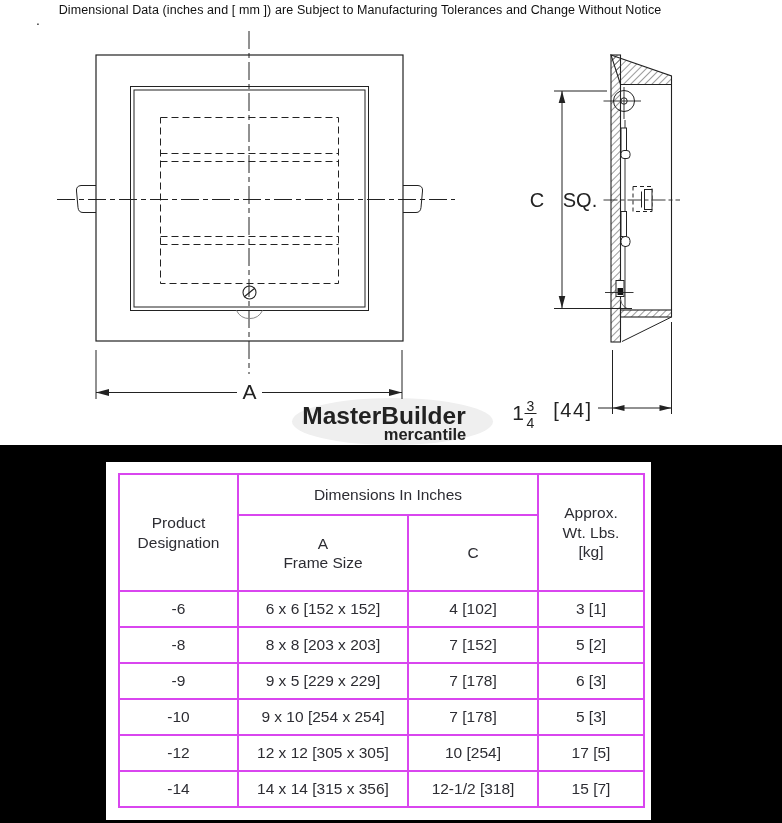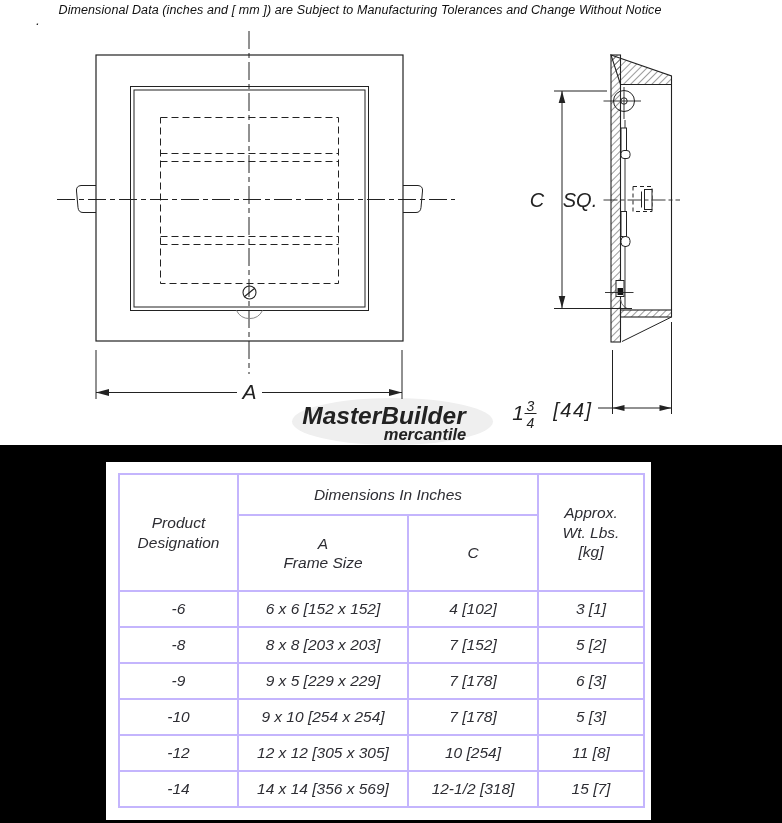--- a/index.html
+++ b/index.html
@@ -1,33 +1,33 @@
 <!DOCTYPE html>
 <html><head>
 <meta charset="utf-8">
 <style>
   html,body { margin:0; padding:0; background:#fff; }
   #page {
     position:relative; width:782px; height:823px; overflow:hidden;
-    background:#fff; font-family:"Liberation Sans", sans-serif;font-style:italic;
+    background:#fff; font-family:"Liberation Sans", sans-serif;
   }
   #doc-title {
     position:absolute; left:0; top:3px; width:720px; text-align:center;
     font-size:12.5px; color:#111; letter-spacing:0.1px;
   }
   #stray-dot { position:absolute; left:36px; top:12px; font-size:14px; color:#222; }
   #drawing { position:absolute; left:0; top:0; }
   #spec-band { position:absolute; left:0; top:445px; width:782px; height:378px; background:#000; }
   #spec-panel { position:absolute; left:106px; top:17px; width:545px; height:358px; background:#fff; }
   table.spec-table {
     margin:11px 0 0 12px; border-collapse:collapse; table-layout:fixed;
     font-family:"Liberation Sans", sans-serif; font-size:15.5px; color:#2d2d33;
   }
   table.spec-table th, table.spec-table td {
-    border:2px solid #c4b5fd; text-align:center; vertical-align:middle;
+    border:2px solid #d946ef; text-align:center; vertical-align:middle;
     font-weight:normal; padding:0; overflow:hidden;
   }
   tr.group-row th { height:39px; }
   tr.sub-row th { height:74px; }
   table.spec-table tbody td { height:34px; }
   .pre { white-space:pre-line; line-height:1.25; }
   svg text { font-family:"Liberation Sans", sans-serif; fill:#222; }
 </style>
 </head>
 <body>
@@ -194,25 +194,25 @@
           <tr>
             <td>-10</td>
             <td>9 x 10 [254 x 254]</td>
             <td>7 [178]</td>
             <td>5 [3]</td>
           </tr>
           <tr>
             <td>-12</td>
             <td>12 x 12 [305 x 305]</td>
             <td>10 [254]</td>
-            <td>11 [8]</td>
+            <td>17 [5]</td>
           </tr>
           <tr>
             <td>-14</td>
-            <td>14 x 14 [356 x 569]</td>
+            <td>14 x 14 [315 x 356]</td>
             <td>12-1/2 [318]</td>
             <td>15 [7]</td>
           </tr>
         </tbody>
       </table>
     </div>
   </div>
 
 </div>
 

